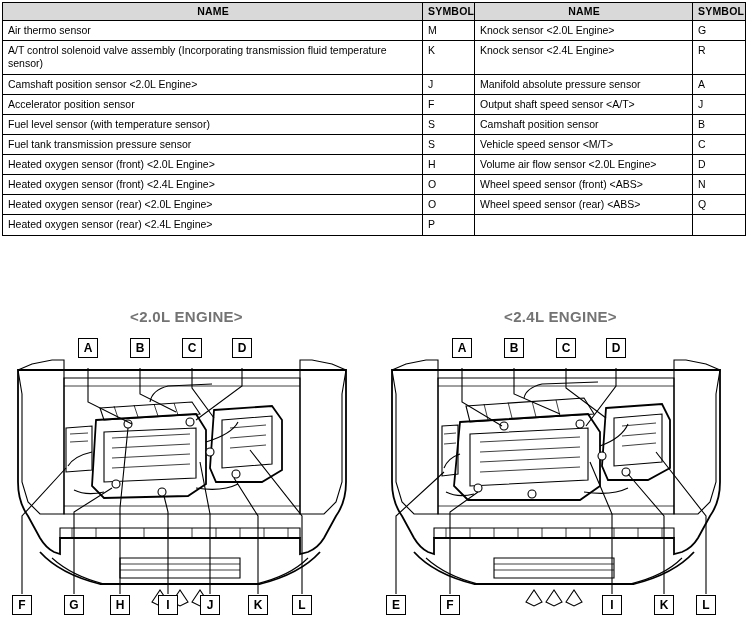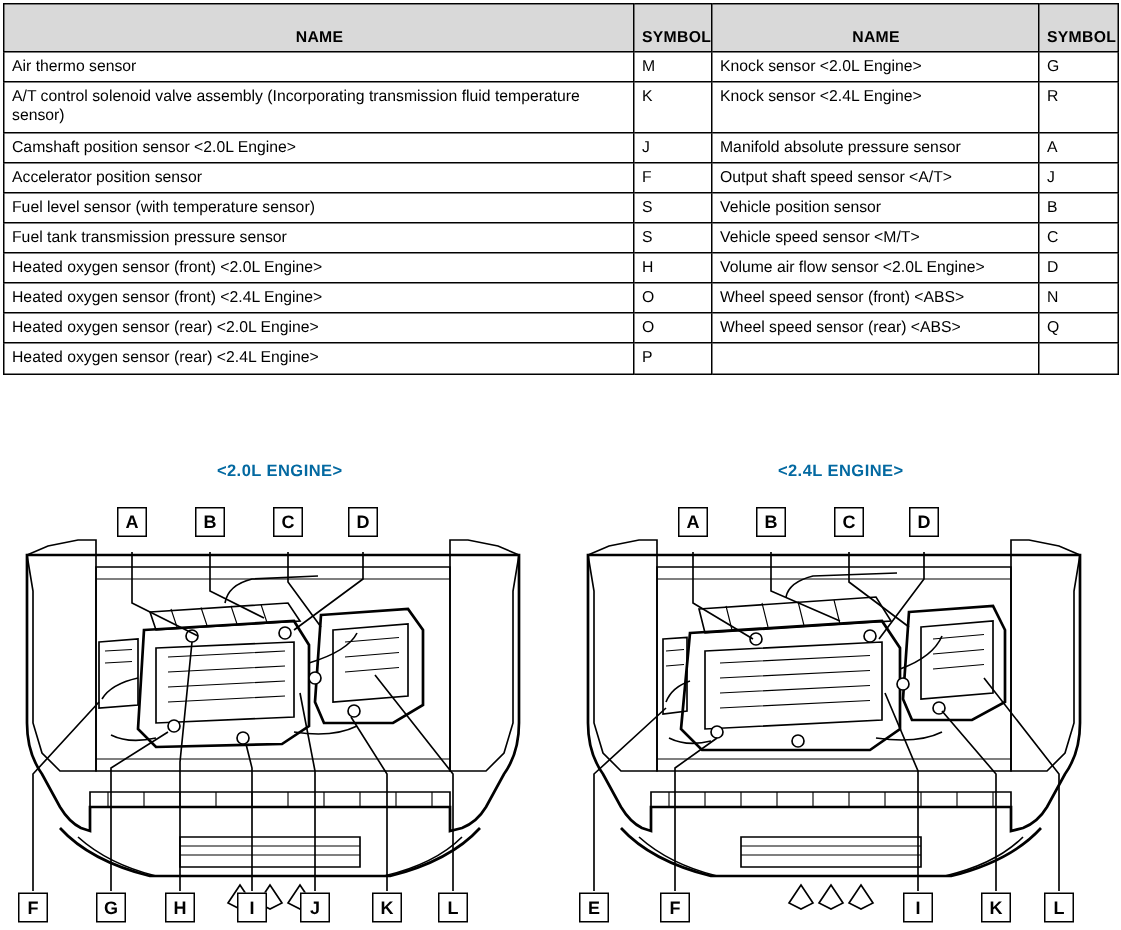--- a/index.html
+++ b/index.html
@@ -37,21 +37,21 @@
     color: #000;
     background: #fff;
     height: 20px;
   }
   table.sensor-table thead th {
     background: #d9d9d9;
     font-weight: bold;
     font-size: 10.5px;
     letter-spacing: .2px;
     height: 18px;
-    padding-top: 16px;
+    padding-top: 2px;
     padding-bottom: 2px;
     margin-top: 42px;
   }
   col.c-name { width: 420px; }
   col.c-sym  { width: 52px; }
   col.c-name2{ width: 218px; }
   col.c-sym2 { width: 53px; }
 
   
   .diagrams {
@@ -60,23 +60,23 @@
     width: 747px; height: 318px;
   }
   .panel { position: absolute; top: 0; height: 318px; }
   .panel.left  { left: 0;   width: 373px; }
   .panel.right { left: 374px; width: 373px; }
 
   .panel-title {
     position: absolute;
     top: 6px; left: 0; width: 100%;
     text-align: center;
-    font-size: 11px;
+    font-size: 15px;
     font-weight: bold;
-    color: #0369a1;
+    color: #737373;
     letter-spacing: .3px;
   }
 
   
   .cbox {
     position: absolute;
     width: 20px; height: 20px;
     border: 1.6px solid #000;
     background: #fff;
     font-size: 12px;
@@ -134,21 +134,21 @@
           </tr>
           <tr>
             <td>Accelerator position sensor</td>
             <td>F</td>
             <td>Output shaft speed sensor &lt;A/T&gt;</td>
             <td>J</td>
           </tr>
           <tr>
             <td>Fuel level sensor (with temperature sensor)</td>
             <td>S</td>
-            <td>Vehicle position sensor</td>
+            <td>Camshaft position sensor</td>
             <td>B</td>
           </tr>
           <tr>
             <td>Fuel tank transmission pressure sensor</td>
             <td>S</td>
             <td>Vehicle speed sensor &lt;M/T&gt;</td>
             <td>C</td>
           </tr>
           <tr>
             <td>Heated oxygen sensor (front) &lt;2.0L Engine&gt;</td>

